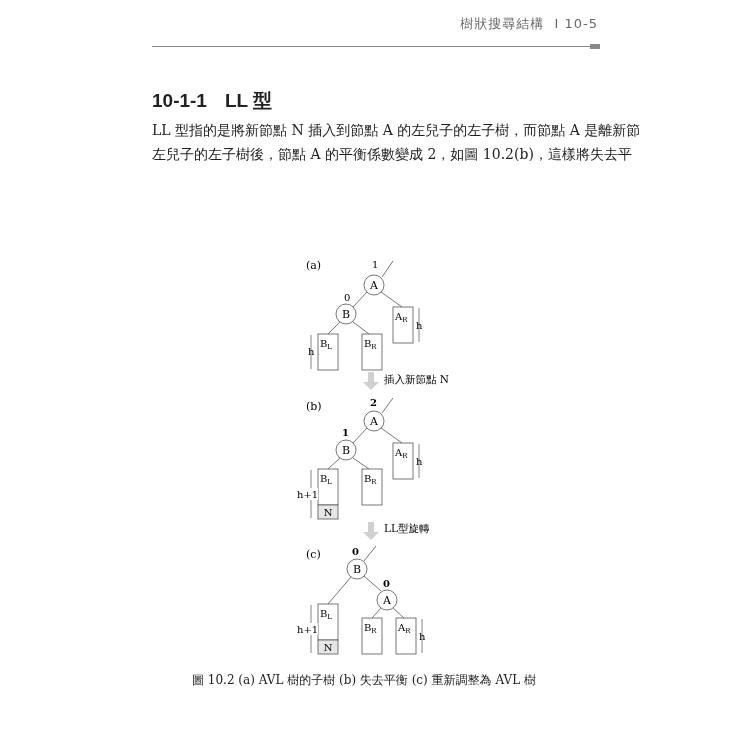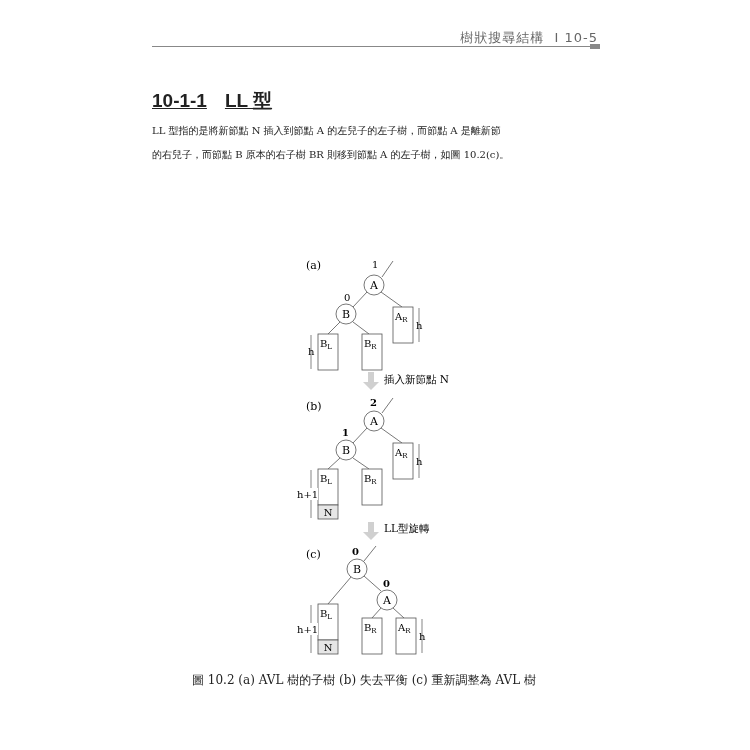--- a/index.html
+++ b/index.html
@@ -1,44 +1,44 @@
 <!DOCTYPE html>
 <html><head>
 <meta charset="utf-8">
 <style>
   html, body { margin:0; padding:0; background:#ffffff; }
   body { width:750px; height:750px; position:relative; overflow:hidden; font-family:"DejaVu Serif", serif; color:#222; }
   .header { position:absolute; left:0; top:0; width:750px; height:60px; }
-  .header-text { position:absolute; right:152px; top:29px; font-family:"DejaVu Sans", sans-serif; font-size:13px; color:#666; letter-spacing:1px; }
+  .header-text { position:absolute; right:152px; top:15px; font-family:"DejaVu Sans", sans-serif; font-size:13px; color:#666; letter-spacing:1px; }
   .header-rule { position:absolute; left:152px; top:46px; width:440px; height:1px; background:#888; }
   .header-tab { position:absolute; left:590px; top:44px; width:10px; height:5px; background:#888; }
-  .section-title { position:absolute; left:152px; top:88px; font-family:"Liberation Sans", sans-serif; font-weight:bold; font-size:19px; color:#222;text-decoration:underline; }
+  .section-title { position:absolute; left:152px; top:88px; font-family:"Liberation Sans", sans-serif; font-weight:bold; font-size:19px; color:#222; }
   .section-title .num { margin-right:18px; }
-  .para { position:absolute; left:152px; top:119px; width:450px; font-family:"DejaVu Serif", serif; font-size:10px; line-height:23.5px; color:#222; text-align:justify; }
+  .para { position:absolute; left:152px; top:119px; width:450px; font-family:"DejaVu Serif", serif; font-size:14px; line-height:23.5px; color:#222; text-align:justify; }
   .para .line { display:block; white-space:nowrap; }
   .diagram { position:absolute; left:290px; top:255px; width:200px; height:410px; }
   .caption { position:absolute; left:192px; top:672px; font-family:"DejaVu Serif", serif; font-size:12px; color:#222; white-space:nowrap; }
   svg text { font-family:"DejaVu Serif", serif; }
 </style>
 </head>
 <body>
 
 <div class="header">
   <span class="header-text"><span>樹狀搜尋結構</span>&nbsp;&nbsp;<span>I</span>&nbsp;<span>10-5</span></span>
   <div class="header-rule"></div>
   <div class="header-tab"></div>
 </div>
 
 <div class="section-title">
   <span class="num">10-1-1</span><span>LL 型</span>
 </div>
 
 <div class="para">
   <span class="line">LL 型指的是將新節點 N 插入到節點 A 的左兒子的左子樹，而節點 A 是離新節</span>
-  <span class="line">的右兒子，而節點 B 原本的右子樹 BR 則移到節點 A 的左子樹，如圖 10.2(c)。</span>
+  <span class="line">左兒子的左子樹後，節點 A 的平衡係數變成 2，如圖 10.2(b)，這樣將失去平</span>
 </div>
 
 <svg class="diagram" viewBox="0 0 200 410" width="200" height="410">
   <defs>
     <marker id="tick" markerWidth="6" markerHeight="6" refX="3" refY="3" orient="auto">
       <path d="M0,0 L6,3 L0,6 z" fill="#333"></path>
     </marker>
   </defs>
 
   <g>

